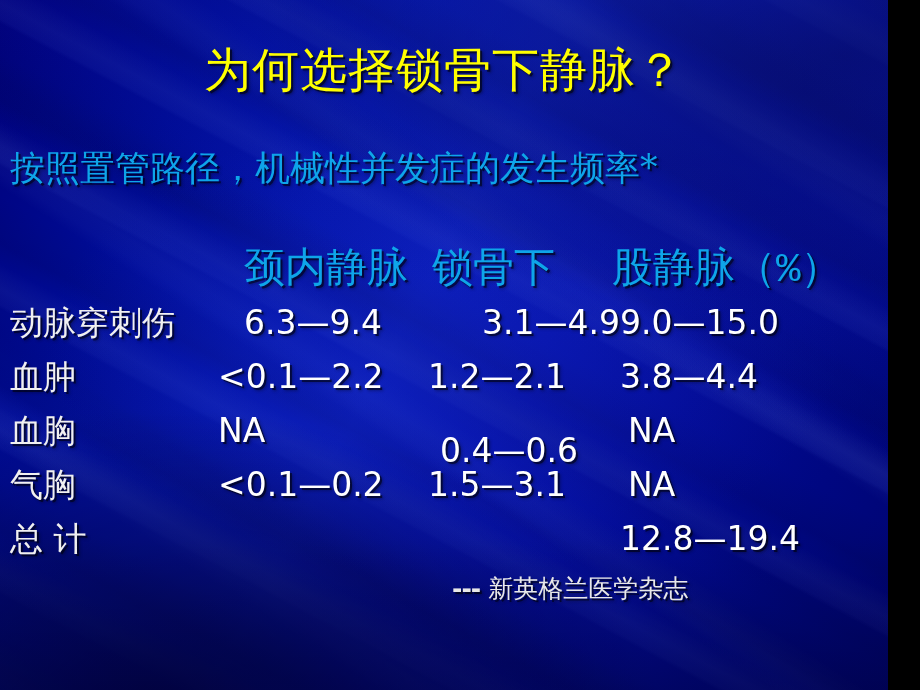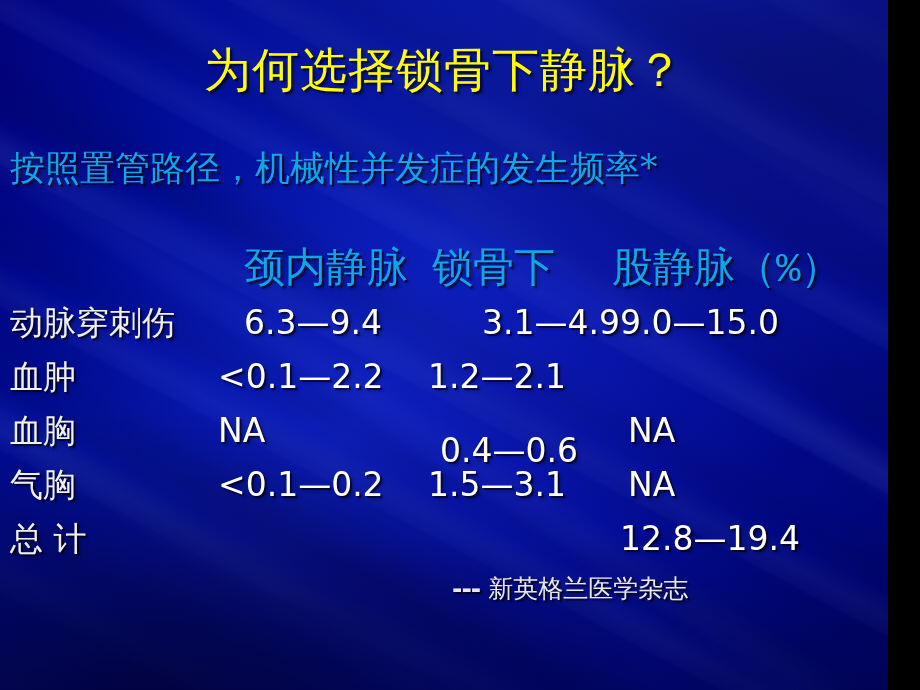--- a/index.html
+++ b/index.html
@@ -242,20 +242,21 @@
         <div class="cell label c0">动脉穿刺伤</div>
         <div class="cell num c1-nudge">6.3—9.4</div>
         <div class="cell num c2-nudge">3.1—4.9</div>
         <div class="cell num c3">9.0—15.0</div>
       </div>
 
       <div class="trow">
         <div class="cell label c0">血肿</div>
         <div class="cell num c1">&lt;0.1—2.2</div>
         <div class="cell num c2">1.2—2.1</div>
+        <div class="cell num c3">3.8—4.4</div>
       </div>
 
       <div class="trow">
         <div class="cell label c0">血胸</div>
         <div class="cell num c1">NA</div>
         <div class="cell num c2-right">0.4—0.6</div>
         <div class="cell num c3-right">NA</div>
       </div>
 
       <div class="trow">

